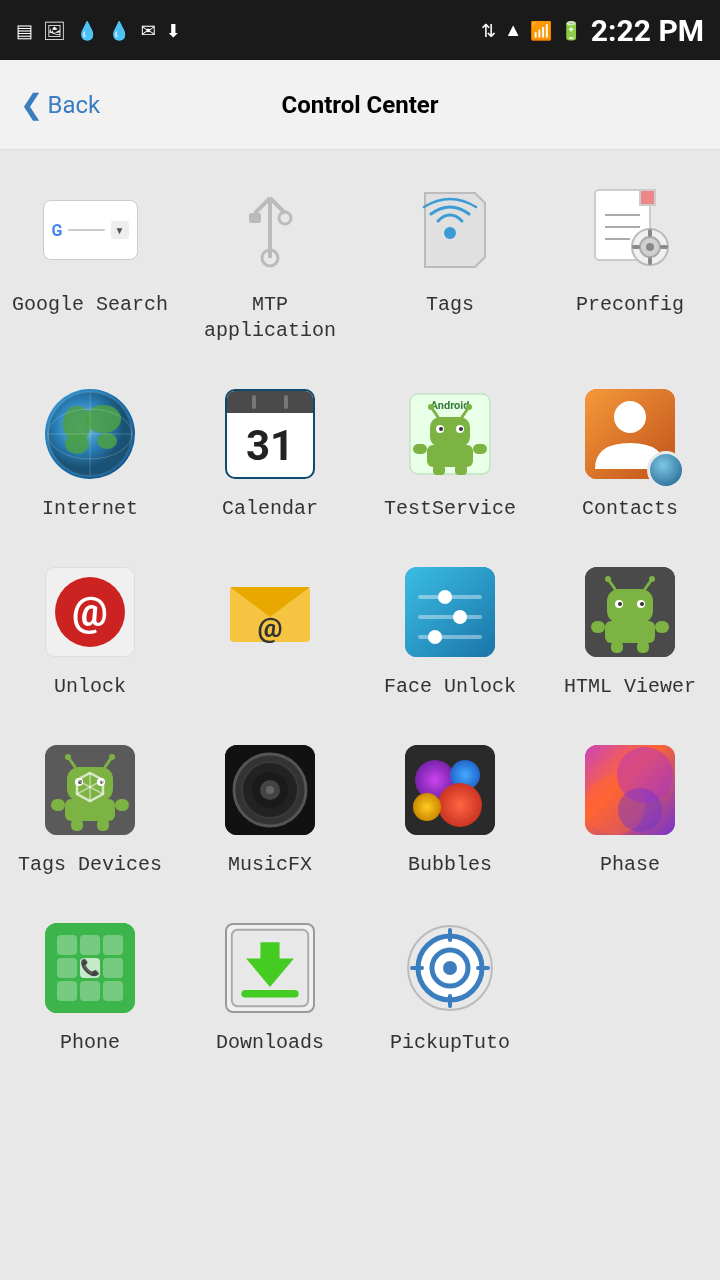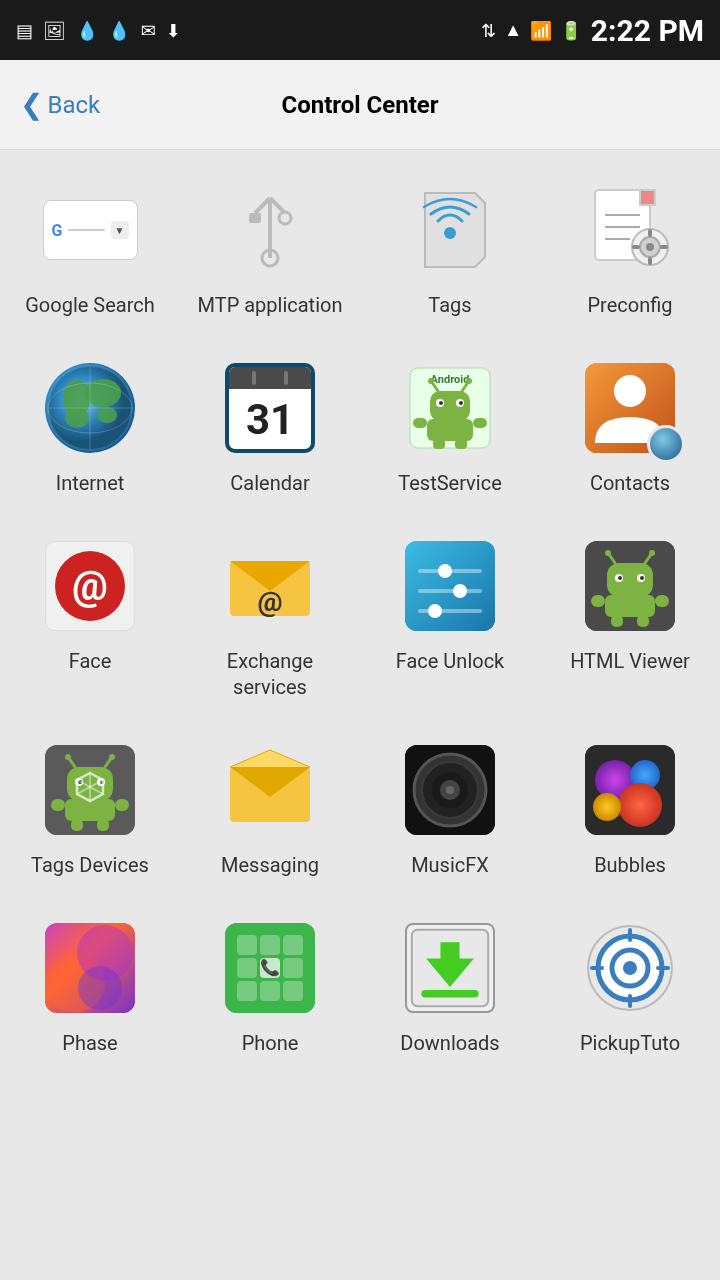--- a/index.html
+++ b/index.html
@@ -100,20 +100,21 @@
       justify-content: center;
       margin-bottom: 12px;
       position: relative;
     }
 
     .app-label {
       font-size: 20px;
       color: #333;
       text-align: center;
       line-height: 1.3;
+      font-family: Liberation Mono, monospace;
     }
 
     
     .icon-google-search {
       background: white;
       border: 1px solid #ccc;
       border-radius: 8px;
       width: 95px;
       height: 60px;
       display: flex;
@@ -138,21 +139,21 @@
       overflow: hidden;
       position: relative;
     }
 
     
     .icon-calendar {
       width: 90px;
       height: 90px;
       background: white;
       border-radius: 10px;
-      border: 4px solid #0c4a6e;
+      border: 2px solid #0c4a6e;
       display: flex;
       flex-direction: column;
       overflow: hidden;
       justify-content: center;
     }
     .cal-header {
       background: #4a4a4a;
       height: 22px;
       display: flex;
       align-items: center;
@@ -491,35 +492,34 @@
     </div>
     <span class="app-label">Contacts</span>
   </div>
 
   <div class="app-item">
     <div class="app-icon-wrap">
       <div class="icon-email">
         <div class="email-at">@</div>
       </div>
     </div>
-    <span class="app-label">Face</span>
+    <span class="app-label">Unlock</span>
   </div>
 
   <div class="app-item">
     <div class="app-icon-wrap">
       <svg viewBox="0 0 90 90" width="90" height="90">
 
         <rect x="5" y="20" width="80" height="55" rx="4" fill="#f5c542"></rect>
 
         <path d="M5 20 L45 50 L85 20 Z" fill="#e8a800"></path>
 
         <text x="45" y="70" text-anchor="middle" font-size="28" font-weight="bold" fill="#333">@</text>
       </svg>
     </div>
-    <span class="app-label">Exchange services</span>
   </div>
 
   <div class="app-item">
     <div class="app-icon-wrap">
       <div class="icon-face-unlock">
         <svg viewBox="0 0 90 90" width="90" height="90">
           <rect width="90" height="90" rx="12" fill="url(#faceGrad)"></rect>
           <defs>
             <linearGradient id="faceGrad" x1="0" y1="0" x2="1" y2="1">
               <stop offset="0%" stop-color="#3bbde4"></stop>
@@ -590,32 +590,20 @@
           <polygon points="45,28 58,35 58,49 45,56 32,49 32,35" fill="none" stroke="white" stroke-width="2.5" opacity="0.7"></polygon>
           <line x1="45" y1="28" x2="45" y2="56" stroke="white" stroke-width="1.5" opacity="0.5"></line>
           <line x1="32" y1="35" x2="58" y2="49" stroke="white" stroke-width="1.5" opacity="0.5"></line>
           <line x1="58" y1="35" x2="32" y2="49" stroke="white" stroke-width="1.5" opacity="0.5"></line>
         </svg>
       </div>
     </div>
     <span class="app-label">Tags Devices</span>
   </div>
 
-  <div class="app-item">
-    <div class="app-icon-wrap">
-      <svg viewBox="0 0 90 90" width="90" height="90">
-
-        <rect x="5" y="22" width="80" height="55" rx="4" fill="#f5c542"></rect>
-        <path d="M5 22 L45 52 L85 22 Z" fill="#e0a800"></path>
-
-        <path d="M5 22 L45 5 L85 22" fill="#ffd966" stroke="#e0a800" stroke-width="1"></path>
-      </svg>
-    </div>
-    <span class="app-label">Messaging</span>
-  </div>
 
   <div class="app-item">
     <div class="app-icon-wrap">
       <div class="icon-musicfx">
         <svg viewBox="0 0 90 90" width="90" height="90">
           <rect width="90" height="90" rx="12" fill="#111"></rect>
 
           <circle cx="45" cy="45" r="36" fill="#333"></circle>
           <circle cx="45" cy="45" r="28" fill="#222"></circle>
           <circle cx="45" cy="45" r="18" fill="#1a1a1a"></circle>

